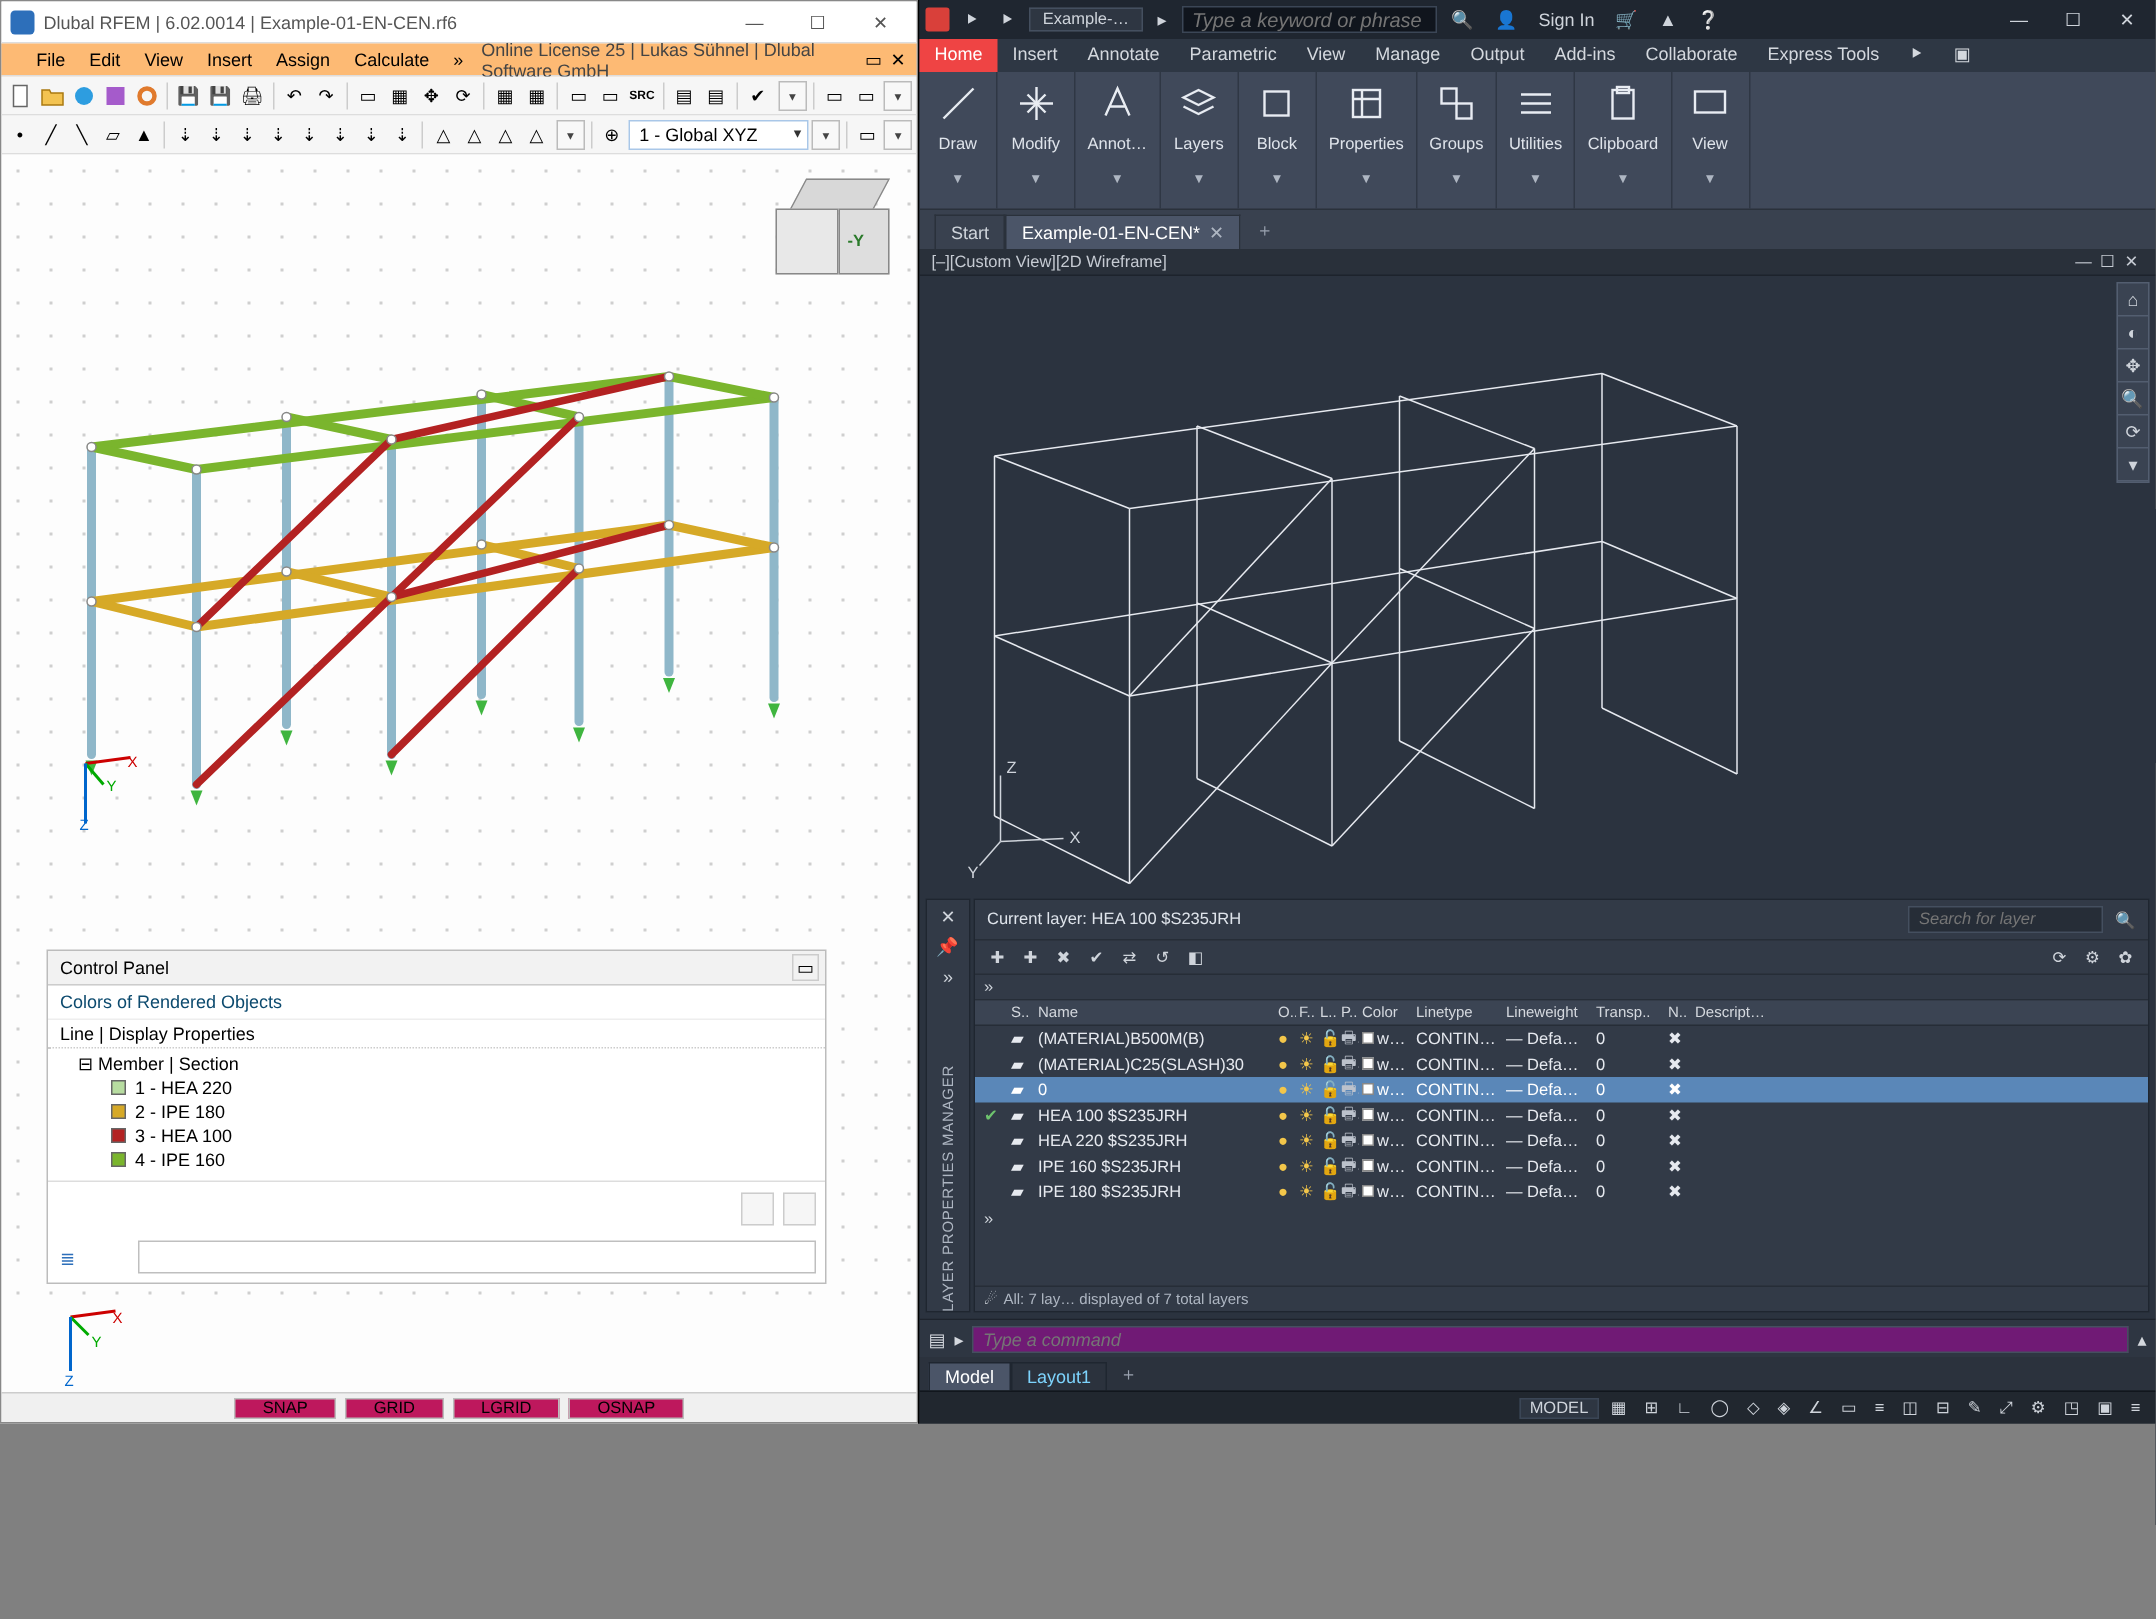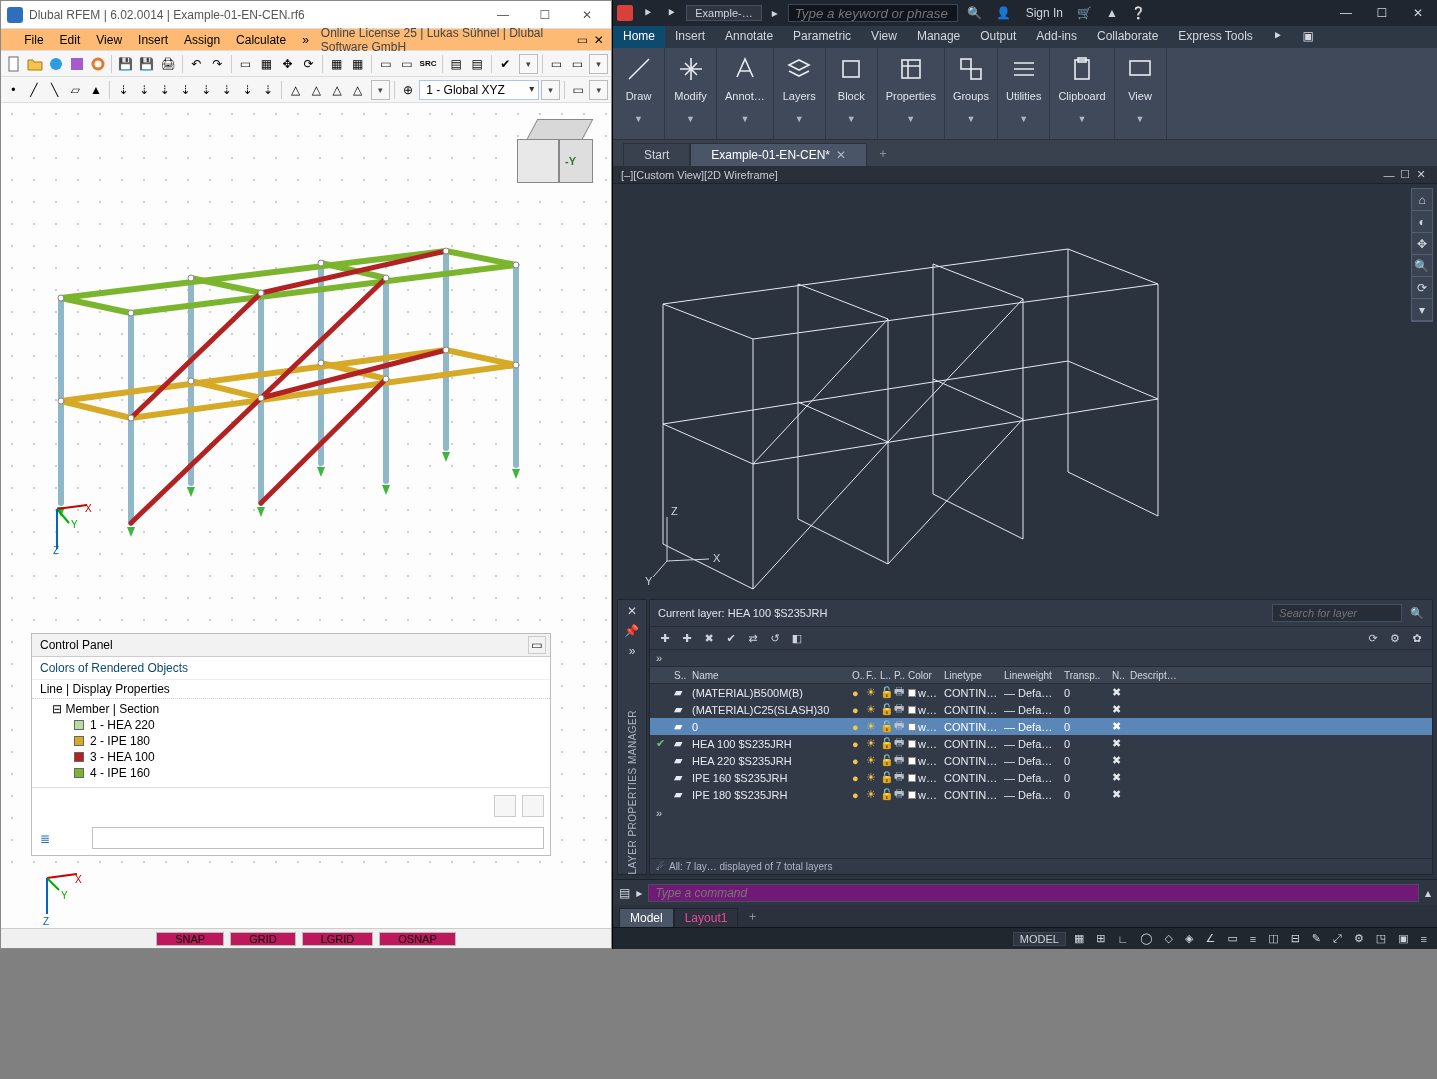--- a/index.html
+++ b/index.html
@@ -59,31 +59,31 @@
 .r-titlebar { height: 26px; background: #1f2630; display: flex; align-items: center; padding: 0 4px; gap: 6px; font-size: 12px; }
 .r-titlebar .aicon { width: 16px; height: 16px; background: #d9403a; border-radius: 2px; }
 .r-titlebar .tbtn { color: #cfd4db; padding: 0 4px; cursor: pointer; }
 .r-titlebar .doctab { background: #2e3642; border: 1px solid #444f5f; padding: 1px 8px; font-size: 11px; color: #cfd4db; }
 .r-titlebar .search { background: #10151d; border: 1px solid #3b4656; color: #8f98a6; font-style: italic; height: 18px; padding: 0 6px; width: 170px; }
 .r-titlebar .sp { flex: 1; }
 .r-titlebar .winbtn { width: 30px; text-align: center; color: #cfd4db; cursor: pointer; }
 
 .r-menu { height: 22px; background: #2e3744; display: flex; align-items: stretch; font-size: 12px; }
 .r-menu .mi { padding: 3px 10px; color: #d4d8de; cursor: pointer; }
-.r-menu .mi.active { background: #0c4a6e; color: #fff; }
+.r-menu .mi.active { background: #ef4444; color: #fff; }
 
 .r-ribbon { height: 92px; background: #40495a; display: flex; border-bottom: 1px solid #2a313b; }
 .r-panel { border-right: 1px solid #2f3744; display: flex; flex-direction: column; align-items: center; justify-content: flex-start; padding: 4px 8px 0 8px; min-width: 52px; cursor: pointer; }
 .r-panel .ricon { width: 34px; height: 34px; display: flex; align-items: center; justify-content: center; color: #e8ecf2; }
 .r-panel .ricon svg { width: 28px; height: 28px; fill: none; stroke: #e8ecf2; stroke-width: 1.6; }
 .r-panel .rlabel { font-size: 11px; color: #dfe4eb; padding-top: 4px; }
 .r-panel .rdd { font-size: 9px; color: #aeb6c2; padding-top: 12px; }
 
 .r-tabs { height: 26px; background: #39414f; display: flex; align-items: flex-end; padding-left: 10px; gap: 0; font-size: 12px; }
-.r-tabs .tab { padding: 4px 20px; background: #39414f; color: #cfd4db; border: 1px solid #2a313b; border-bottom: none; cursor: pointer; }
+.r-tabs .tab { padding: 4px 10px; background: #39414f; color: #cfd4db; border: 1px solid #2a313b; border-bottom: none; cursor: pointer; }
 .r-tabs .tab.active { background: #4b5568; color: #fff; }
 .r-tabs .tab .x { margin-left: 6px; color: #aeb6c2; }
 .r-tabs .addtab { padding: 4px 10px; color: #9aa2af; cursor: pointer; }
 
 .r-viewlabel { height: 18px; padding: 1px 8px; font-size: 11px; background: #29303a; border-bottom: 1px solid #1d232c; color: #c6cbd3; display: flex; align-items: center; }
 .r-viewlabel .sp { flex: 1; }
 .r-viewlabel .vb { width: 16px; text-align: center; color: #c6cbd3; cursor: pointer; }
 
 .r-canvas-wrap { flex: 1; position: relative; background: #2b333f; overflow: hidden; }
 .r-canvas-wrap svg { position: absolute; }
@@ -111,21 +111,21 @@
 .lp-row .bulb  { color: #f3c64a; }
 .lp-row .sun   { color: #f3c64a; }
 .lp-row .lockc { color: #d09a3c; }
 .lp-row .prn   { color: #bcc2cc; }
 .lp-foot { margin-top: auto; border-top: 1px solid #262d37; padding: 2px 6px; color: #aeb6c2; font-size: 10px; display: flex; align-items: center; gap: 4px; }
 .lp-foot .arr { color: #cfd4db; }
 
 .r-cmdbar { height: 26px; background: #2e3642; border-top: 1px solid #1d232c; display: flex; align-items: center; padding: 0 6px; gap: 6px; }
 .r-cmdbar input { flex: 1; background: #701a75; border: 1px solid #444f5f; color: #9aa2af; height: 18px; padding: 0 6px; font-style: italic; font-size: 12px; }
 .r-bottabs { height: 22px; background: #2b323d; display: flex; align-items: flex-end; padding-left: 6px; font-size: 12px; }
-.r-bottabs .bt { padding: 2px 10px; color: #ec4899; border: 1px solid #1f2630; border-bottom: none; cursor: pointer; }
+.r-bottabs .bt { padding: 2px 10px; color: #7dd3fc; border: 1px solid #1f2630; border-bottom: none; cursor: pointer; }
 .r-bottabs .bt.active { background: #4b5568; color: #fff; }
 .r-bottabs .add { padding: 2px 8px; color: #9aa2af; cursor: pointer; }
 .r-status { height: 22px; background: #21272f; border-top: 1px solid #11161d; display: flex; align-items: center; padding: 0 6px; gap: 4px; font-size: 11px; color: #cfd4db; }
 .r-status .sp { flex: 1; }
 .r-status .st { padding: 0 4px; cursor: pointer; }
 .r-status .stbox { padding: 0 6px; border: 1px solid #3b4656; background: #2e3642; }
 
 
 svg.ico { width: 16px; height: 16px; }
 </style>

